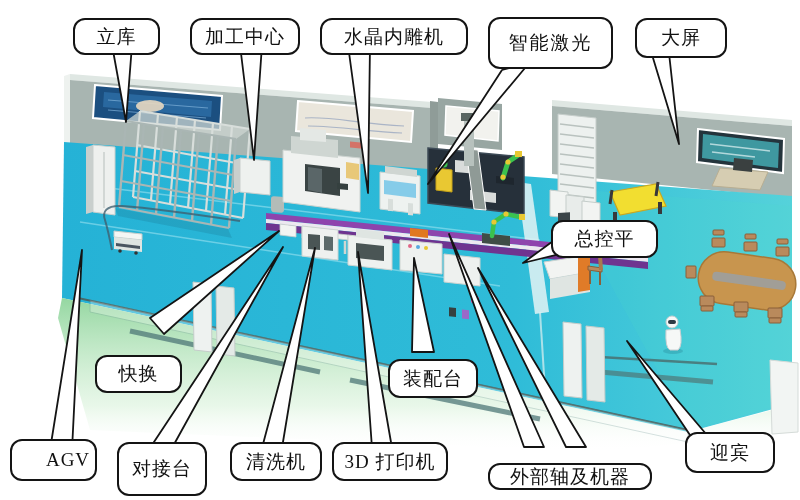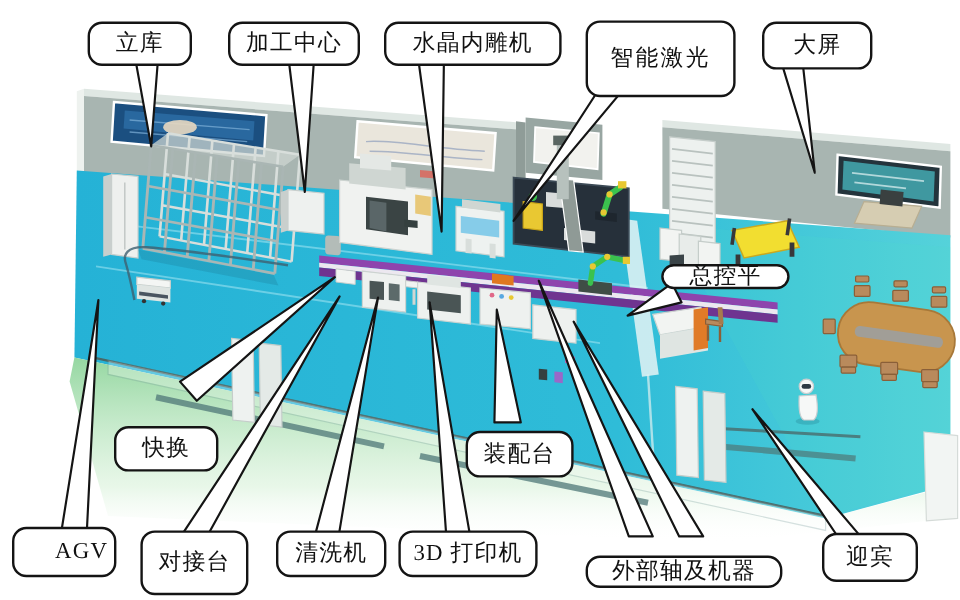--- a/index.html
+++ b/index.html
@@ -11,31 +11,31 @@
   .callout{
     position:absolute;box-sizing:border-box;background:#fff;border:2px solid #141414;
     border-radius:12px;display:flex;align-items:center;justify-content:center;
     font-size:19px;color:#111;letter-spacing:1px;line-height:1.35;z-index:5;
     white-space:nowrap;
   }
   .callout.two-line{flex-direction:column;letter-spacing:2px;}
   .c-liku{left:73px;top:18px;width:87px;height:37px;}
   .c-jiagong{left:190px;top:18px;width:110px;height:37px;text-align:center;}
   .c-shuijing{left:320px;top:18px;width:148px;height:37px;}
-  .c-zhineng{left:488px;top:17px;width:125px;height:64px;}
+  .c-zhineng{left:488px;top:17px;width:125px;height:52px;}
   .c-daping{left:635px;top:18px;width:92px;height:40px;}
-  .c-zongkong{left:551px;top:220px;width:107px;height:21px;}
+  .c-zongkong{left:551px;top:220px;width:107px;height:38px;}
   .c-kuaihuan{left:95px;top:307px;width:87px;height:38px;margin-top:48px;}
   .c-zhuangpei{left:388px;top:346px;width:90px;height:39px;margin-top:13px;}
   .c-agv{left:10px;top:439px;width:87px;height:42px;padding-left:29px;}
   .c-duijie{left:117px;top:442px;width:90px;height:54px;}
   .c-qingxi{left:230px;top:442px;width:92px;height:39px;}
   .c-3d{left:332px;top:442px;width:116px;height:39px;}
   .c-waibu{left:488px;top:463px;width:164px;height:27px;}
-  .c-yingbin{left:685px;top:444px;width:80px;height:41px;}
+  .c-yingbin{left:685px;top:432px;width:90px;height:41px;}
 </style>
 </head>
 <body>
 
 <div class="stage">
 
 <svg width="800" height="500" viewBox="0 0 800 500">
   <defs>
     <linearGradient id="floorGrad" x1="0" y1="0" x2="1" y2="0">
       <stop offset="0" stop-color="#25b2d6"></stop>

